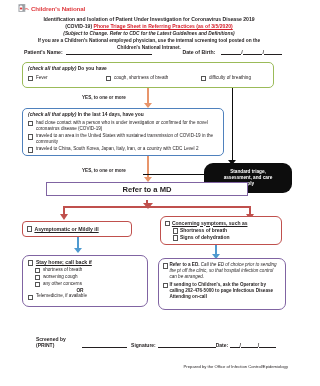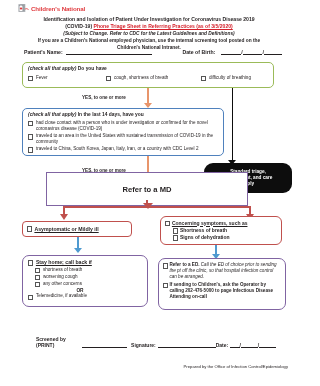--- a/index.html
+++ b/index.html
@@ -156,21 +156,21 @@
   <div class="vline" style="left:143px;top:174px;width:76px;height:1.4px;background:#0d0d0d;"></div>
   <div class="arrow" style="left:218px;top:171px;border-top:4px solid transparent;border-bottom:4px solid transparent;border-left:6px solid #0d0d0d;"></div>
   <div class="arrow" style="left:228px;top:160px;border-left:4px solid transparent;border-right:4px solid transparent;border-top:5px solid #0d0d0d;"></div>
 
   <div class="bx-black" style="left:204px;top:163px;width:88px;height:30px;flex-direction:column;">
     <span>Standard triage,</span>
     <span>assessment, and care</span>
     <span>apply</span>
   </div>
 
-  <div class="box bx-purple" style="left:46px;top:172px;width:202px;height:34px;display:flex;align-items:center;justify-content:center;">
+  <div class="box bx-purple" style="left:46px;top:182px;width:202px;height:14px;display:flex;align-items:center;justify-content:center;">
     <span style="font-size:7.6px;font-weight:bold;">Refer to a MD</span>
   </div>
 
   <div class="vline" style="left:146px;top:200px;width:1.8px;height:7px;background:#c0504d;"></div>
   <div class="vline" style="left:63px;top:206px;width:188px;height:1.8px;background:#c0504d;"></div>
   <div class="vline" style="left:63px;top:206px;width:1.8px;height:9px;background:#c0504d;"></div>
   <div class="arrow" style="left:60px;top:214px;border-left:4.5px solid transparent;border-right:4.5px solid transparent;border-top:6px solid #c0504d;"></div>
   <div class="vline" style="left:249px;top:206px;width:1.8px;height:9px;background:#c0504d;"></div>
   <div class="arrow" style="left:246px;top:214px;border-left:4.5px solid transparent;border-right:4.5px solid transparent;border-top:6px solid #c0504d;"></div>
   <div class="arrow" style="left:143px;top:203px;border-left:5px solid transparent;border-right:5px solid transparent;border-top:6px solid #c0504d;"></div>

